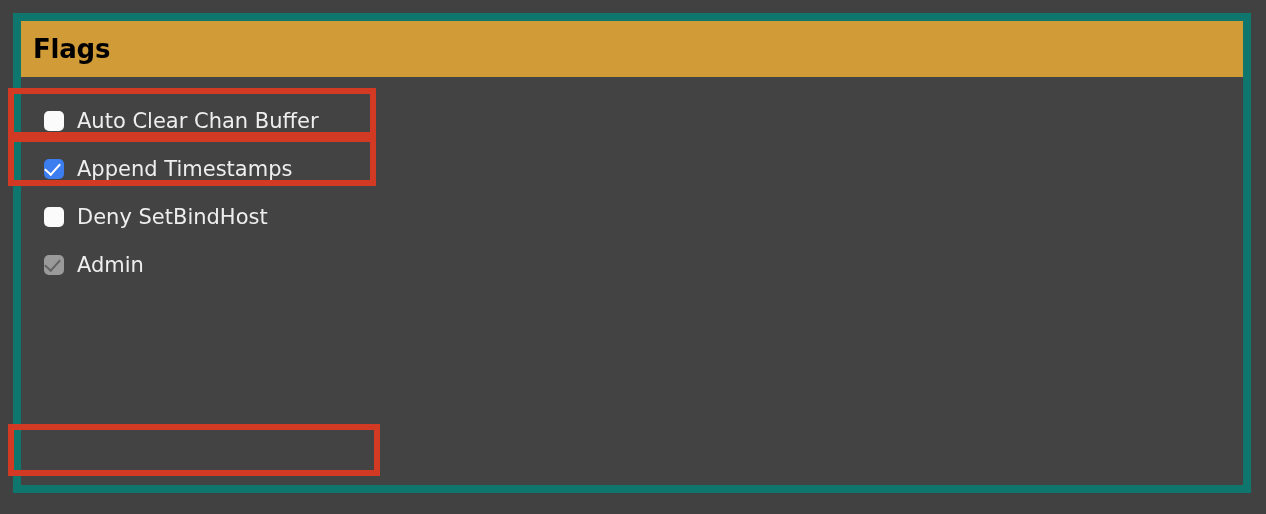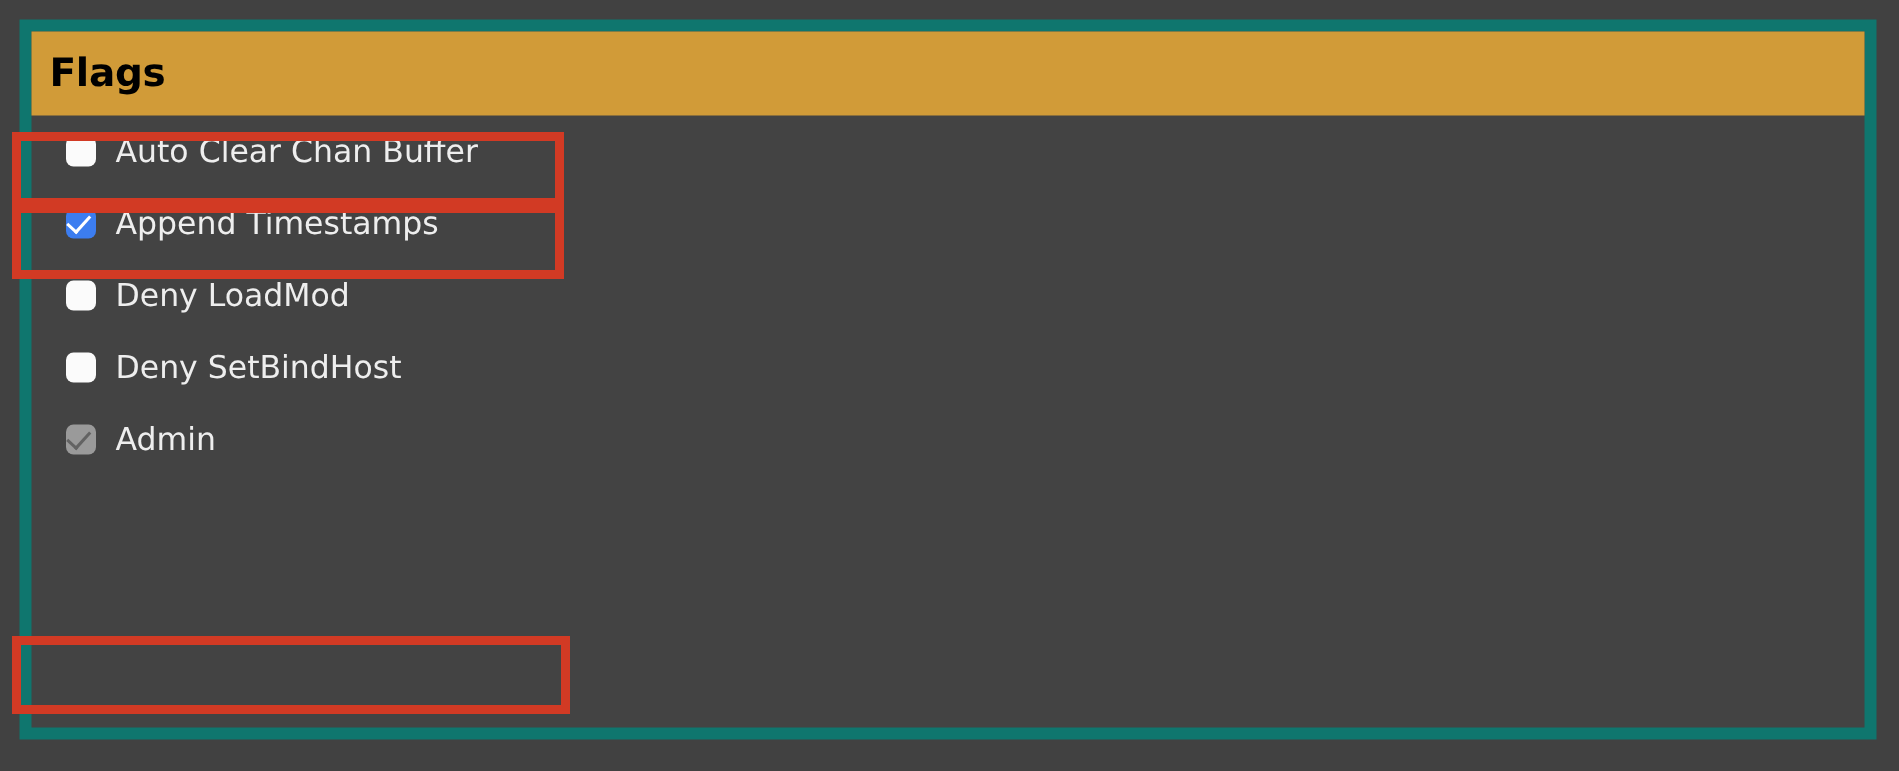--- a/index.html
+++ b/index.html
@@ -41,21 +41,21 @@
     font-weight: bold;
     color: #000000;
     font-family: "DejaVu Sans", sans-serif;
     letter-spacing: -0.2px;
     line-height: 1;
   }
 
   
   #flag-list {
     position: relative;
-    padding-top: 0;
+    padding-top: 20px;
   }
 
   .flag-row {
     position: relative;
     height: 48px;
     display: flex;
     align-items: center;
     padding-left: 23px;
     box-sizing: border-box;
   }
@@ -146,24 +146,20 @@
 
 
 
     <div class="flag-row">
       <span class="cb checked">
           <span class="tick"></span>
         </span>
       <span class="flag-label">Append Timestamps</span>
     </div>
 
-    <div class="flag-row">
-      <span class="cb"></span>
-      <span class="flag-label">Deny LoadMod</span>
-    </div>
 
     <div class="flag-row">
       <span class="cb"></span>
       <span class="flag-label">Deny SetBindHost</span>
     </div>
 
     <div class="flag-row">
       <span class="cb disabled">
           <span class="tick"></span>
         </span>

